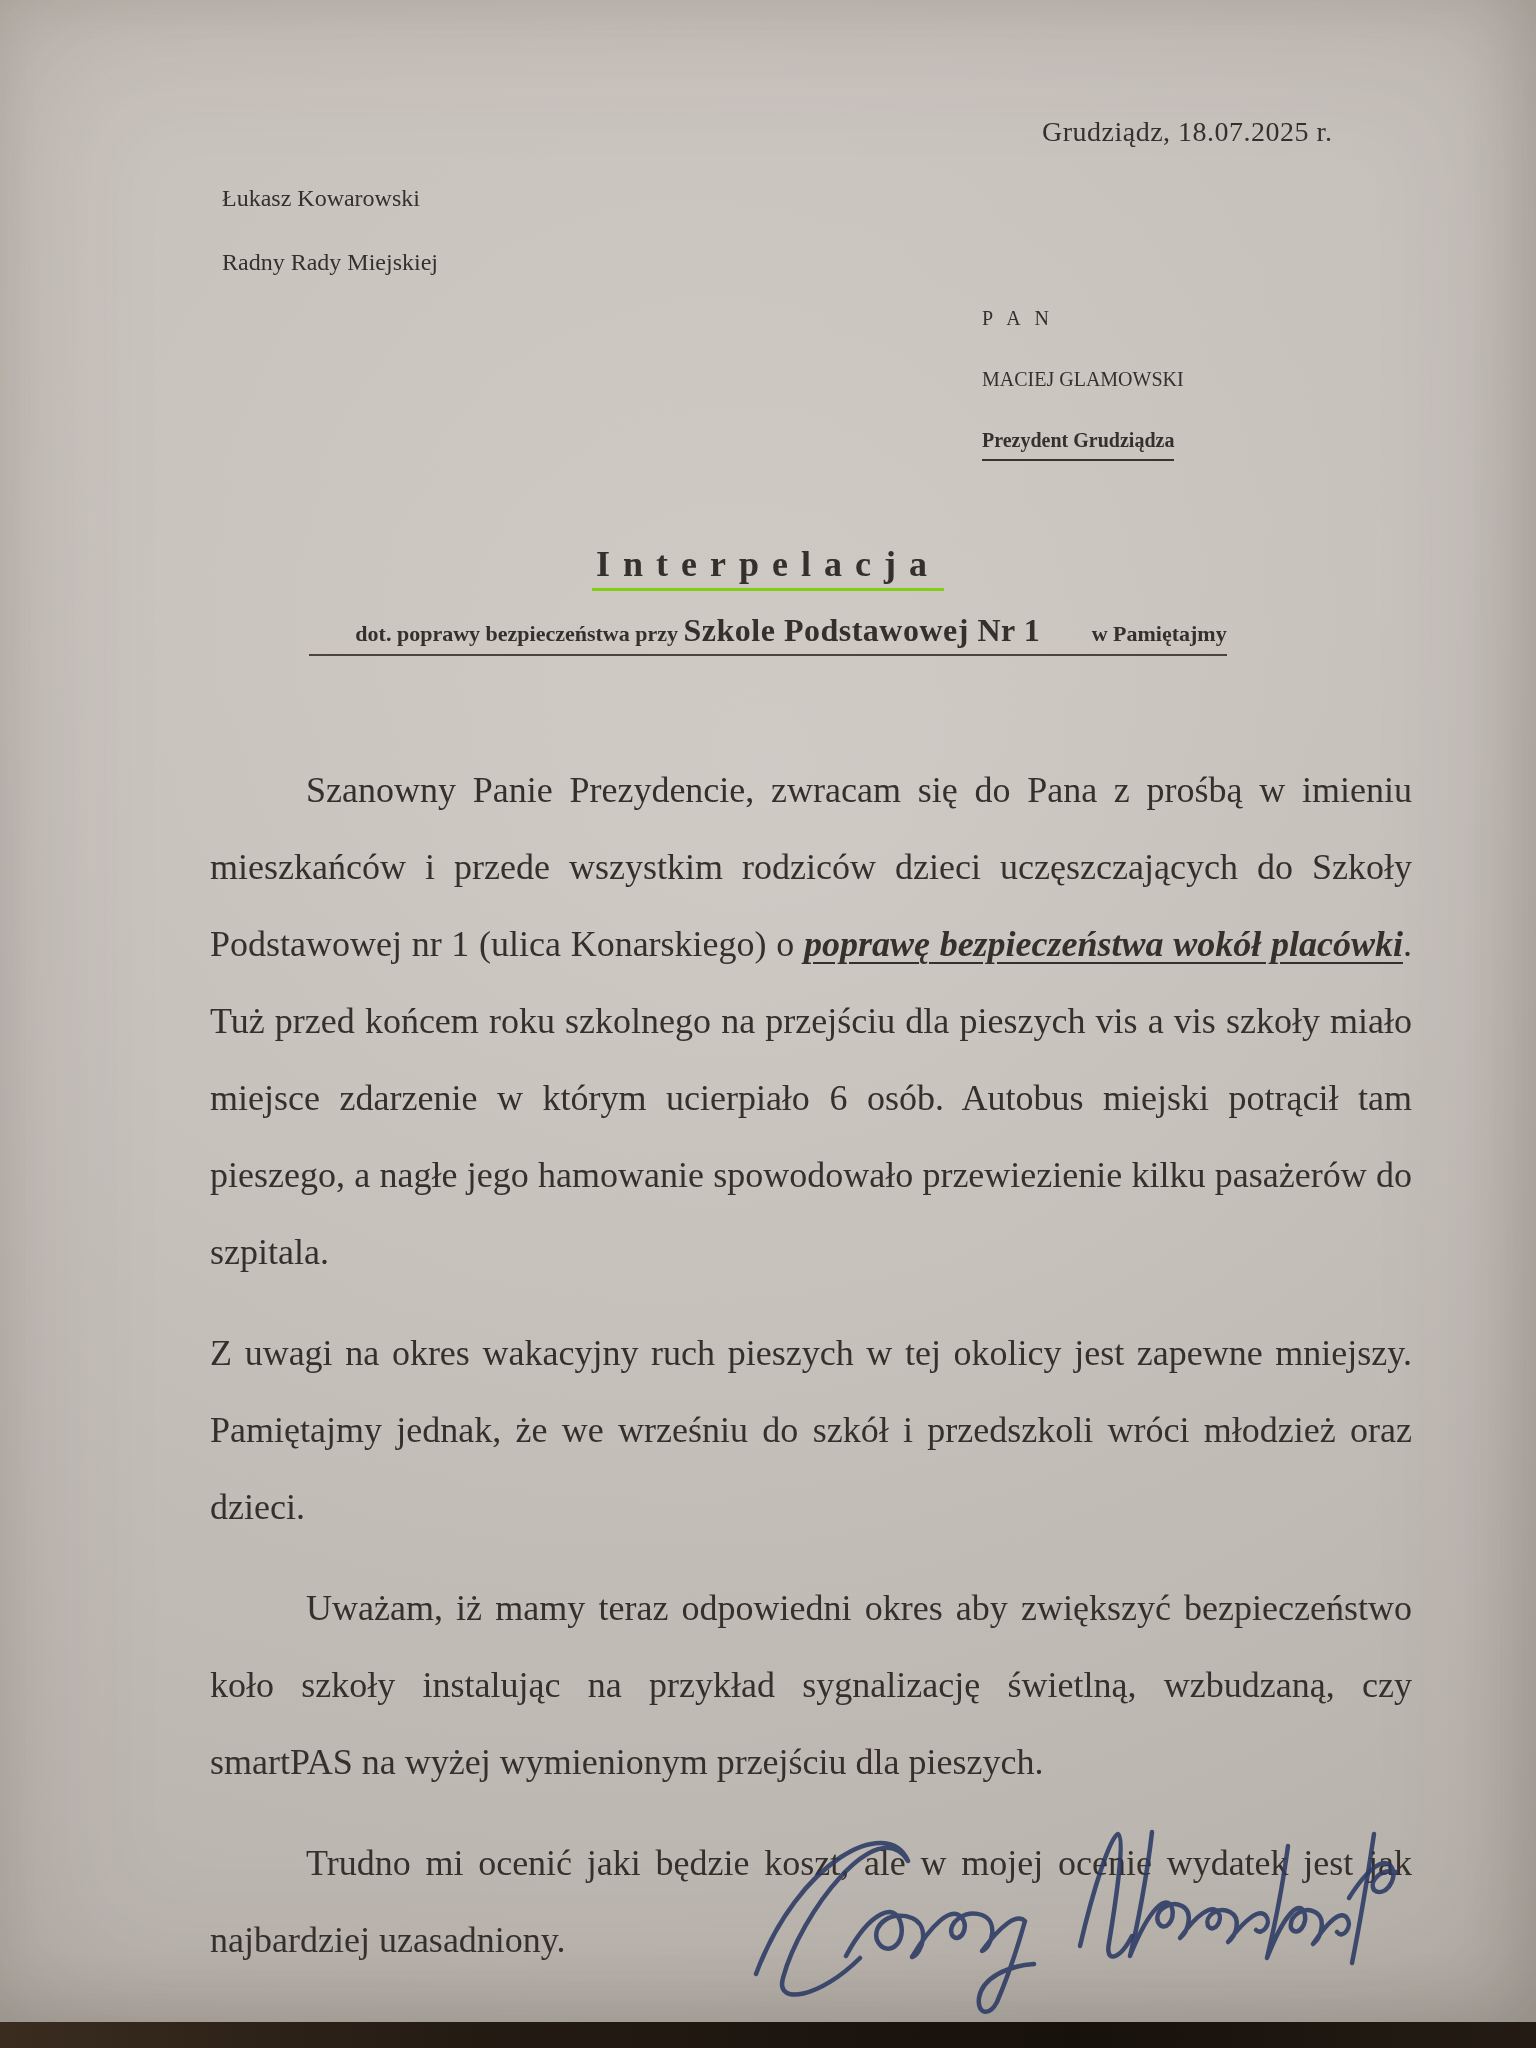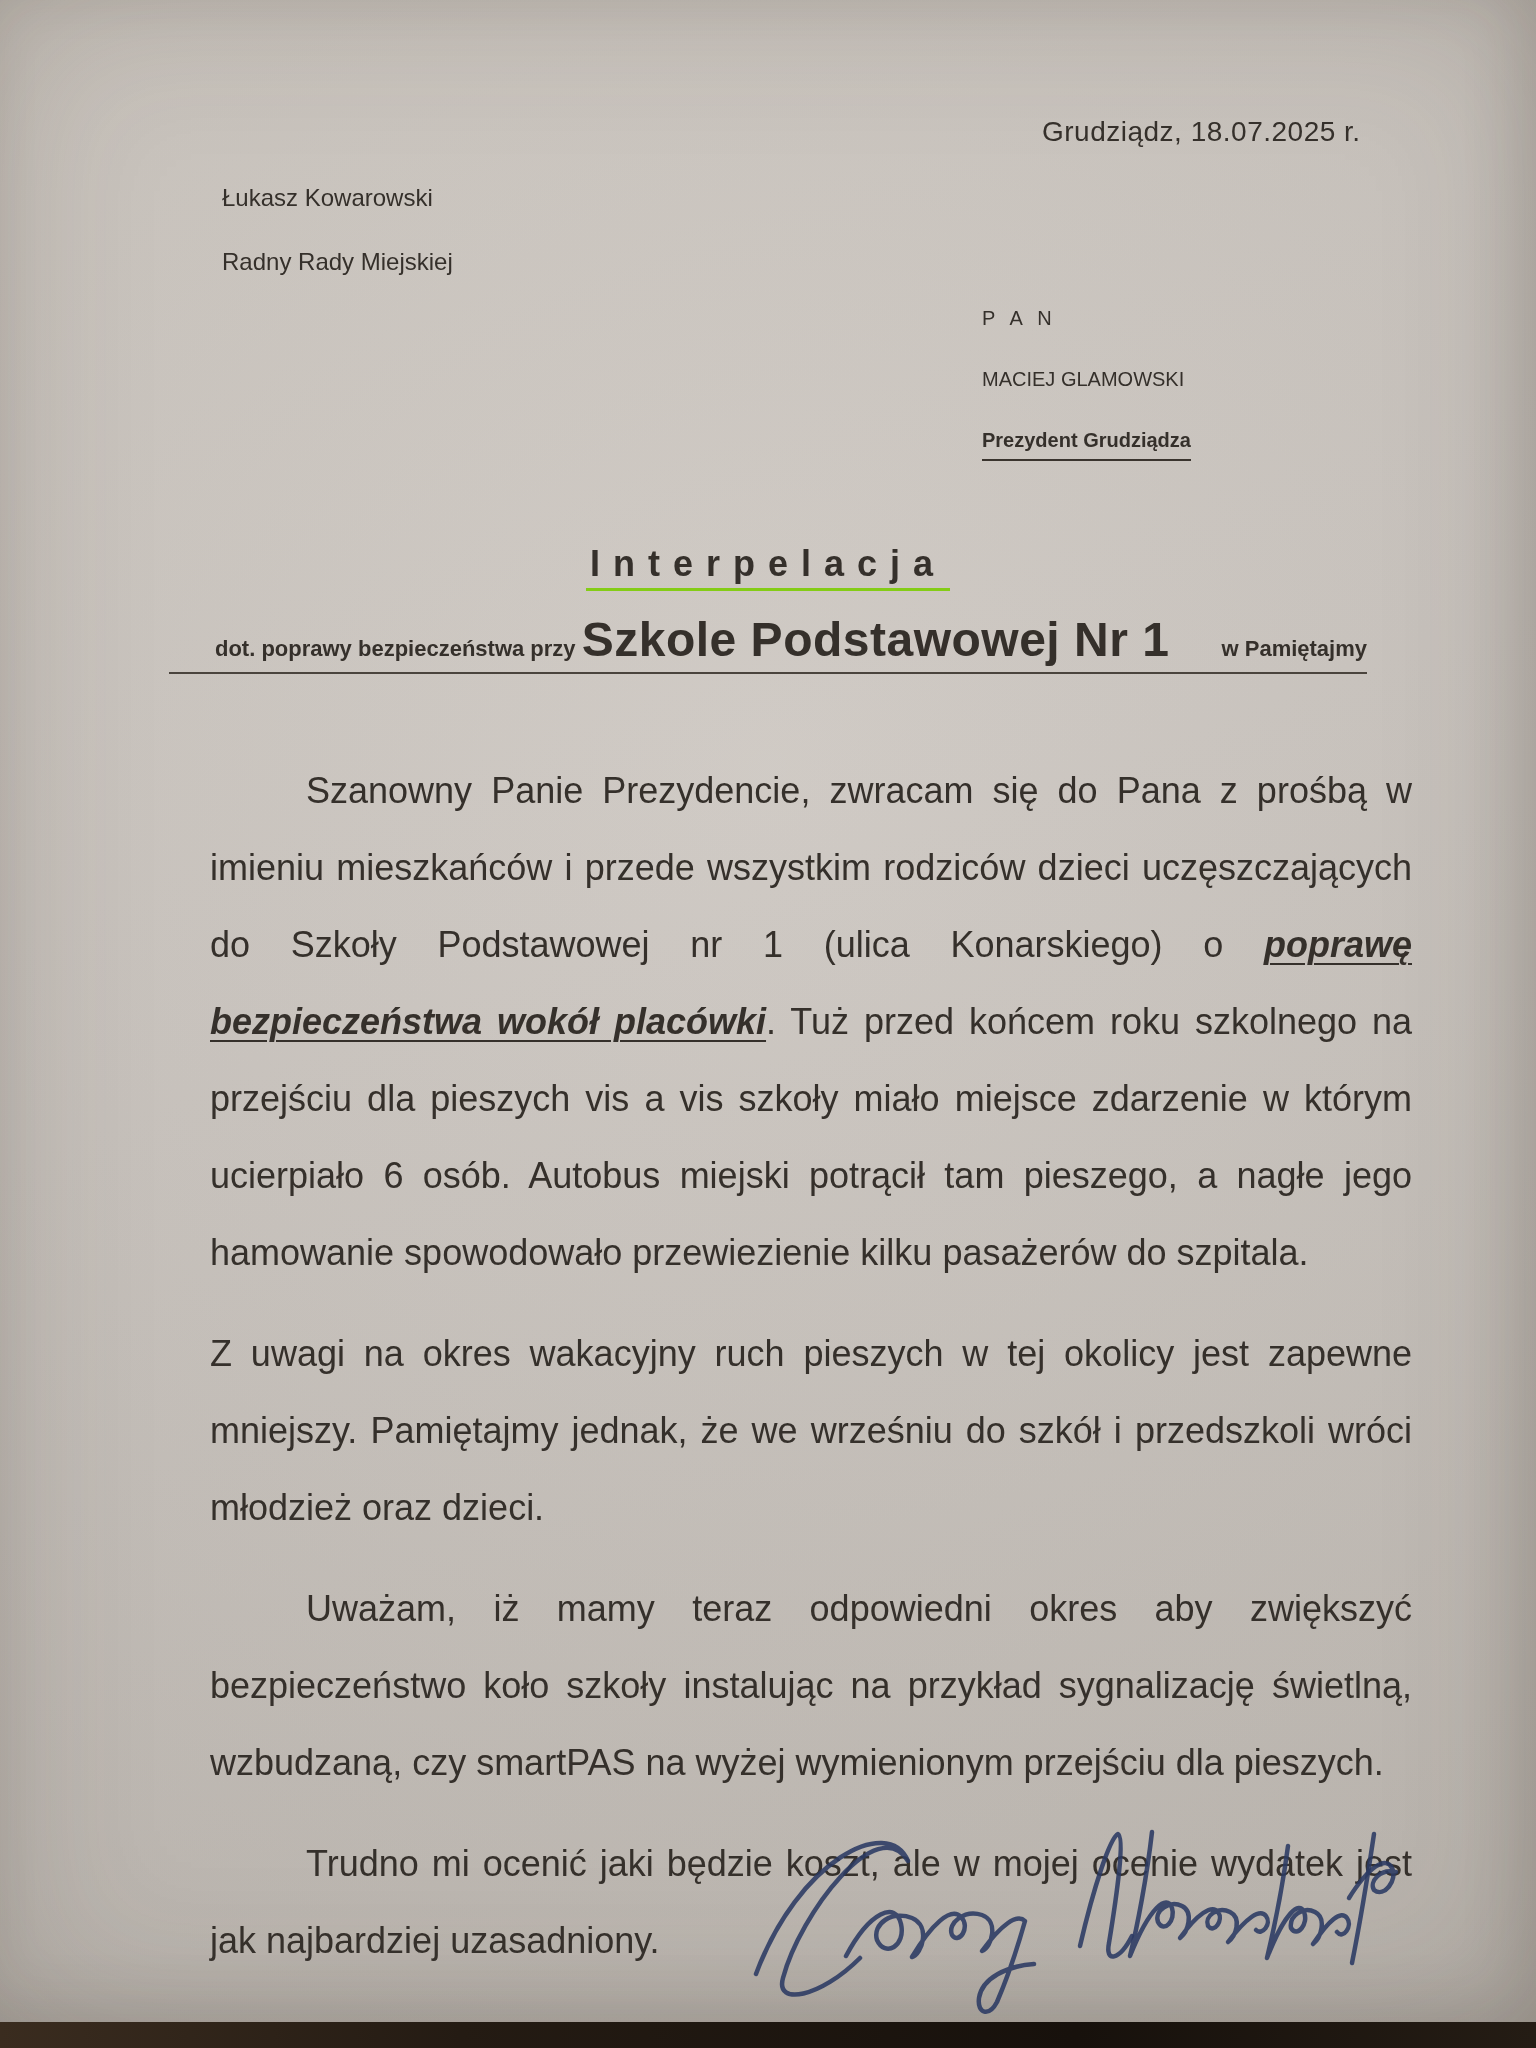--- a/index.html
+++ b/index.html
@@ -6,21 +6,21 @@
   html, body {
     margin: 0;
     padding: 0;
     background: #14100d;
   }
   .photo {
     position: relative;
     width: 1536px;
     height: 2048px;
     overflow: hidden;
-    font-family: Liberation Sans, sans-serif;
+    font-family: Liberation Serif, serif;
     color: #35302b;
   }
   .paper {
     position: absolute;
     inset: 0 0 26px 0;
     background:
       radial-gradient(120% 90% at 50% 38%, rgba(255,255,255,0.10), rgba(0,0,0,0.07) 85%),
       linear-gradient(160deg, #cfc9c2 0%, #cac4be 45%, #c2bcb5 100%);
     box-shadow: inset 0 0 160px rgba(60,50,40,0.18), inset -18px -14px 60px rgba(40,32,25,0.12);
   }
@@ -78,21 +78,21 @@
     left: 0; right: 0; top: 612px;
     text-align: center;
     white-space: nowrap;
   }
   .subject-row .subject-wrap {
     display: inline-block;
     border-bottom: 2px solid #4a443d;
     padding-bottom: 5px;
   }
   .subject-small { font-size: 22px; font-weight: bold; margin-left: 46px; }
-  .subject-big   { font-size: 48px; font-weight: bold; letter-spacing: 0.5px; }
+  .subject-big   { font-size: 32px; font-weight: bold; letter-spacing: 0.5px; }
 
   
   .body-text {
     position: absolute;
     left: 210px; right: 124px; top: 752px;
     font-size: 36px;
     line-height: 77px;
     text-align: justify;
   }
   .body-text p { margin: 0 0 24px 0; }

